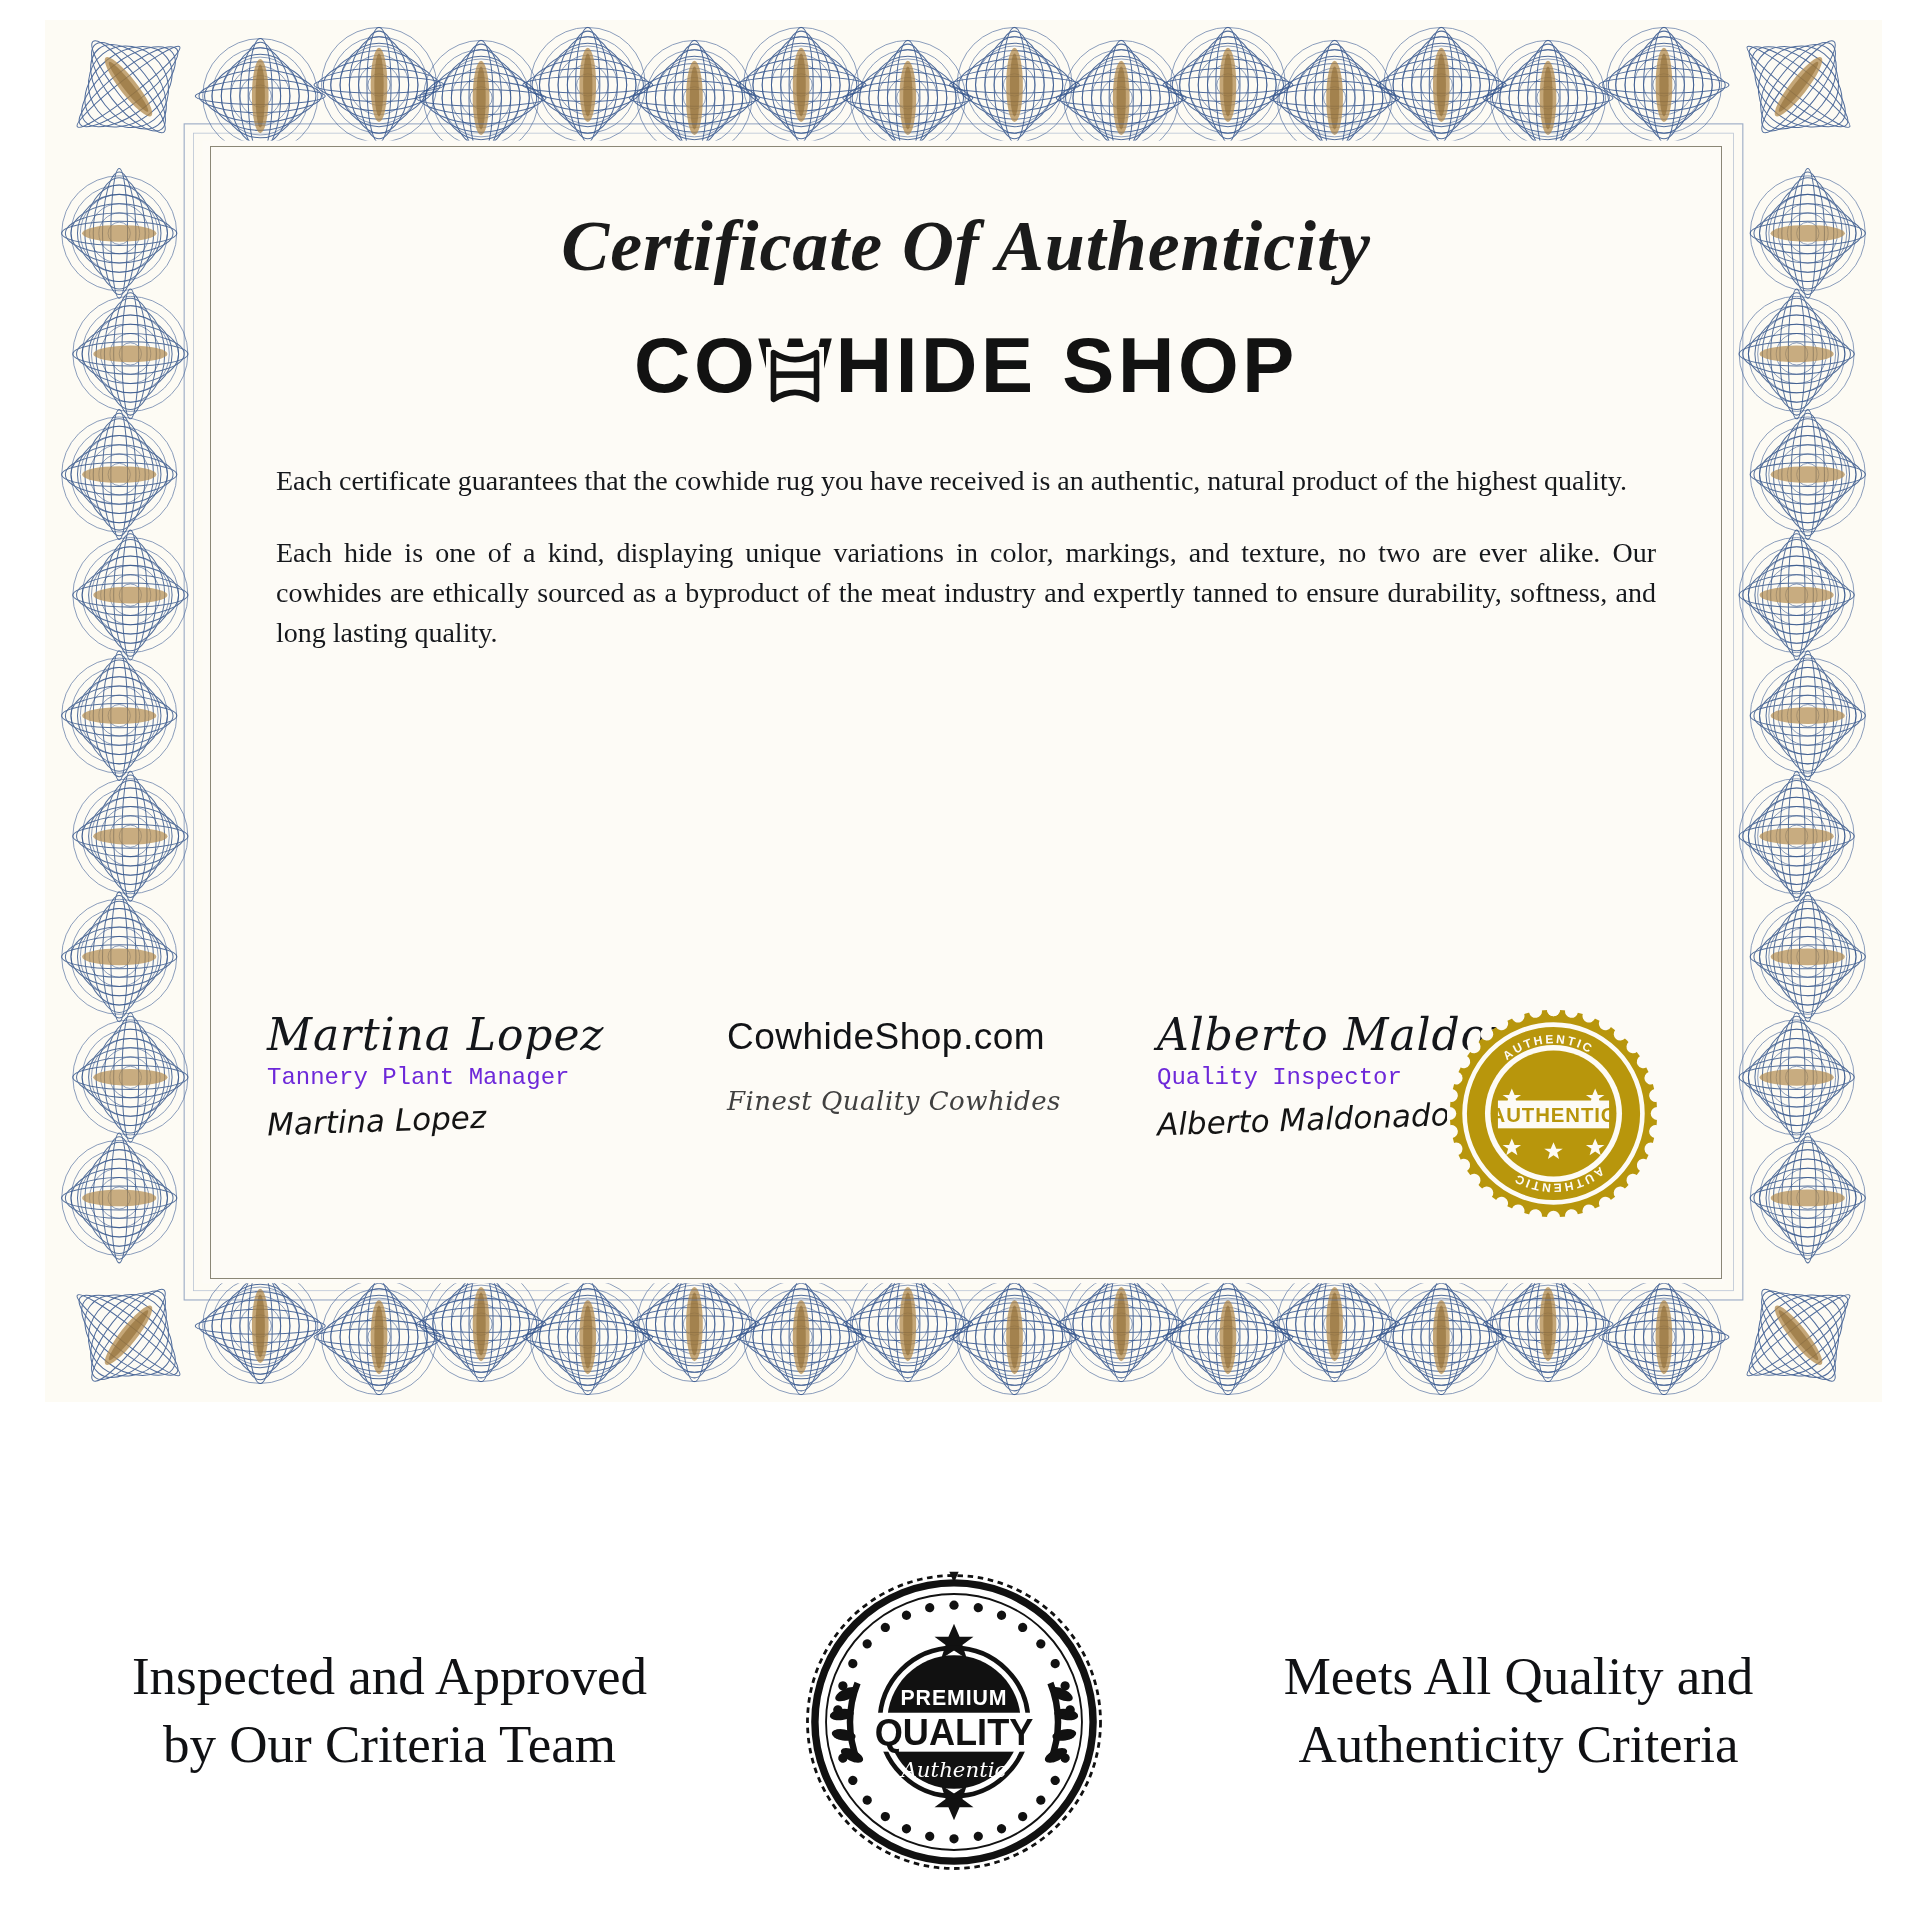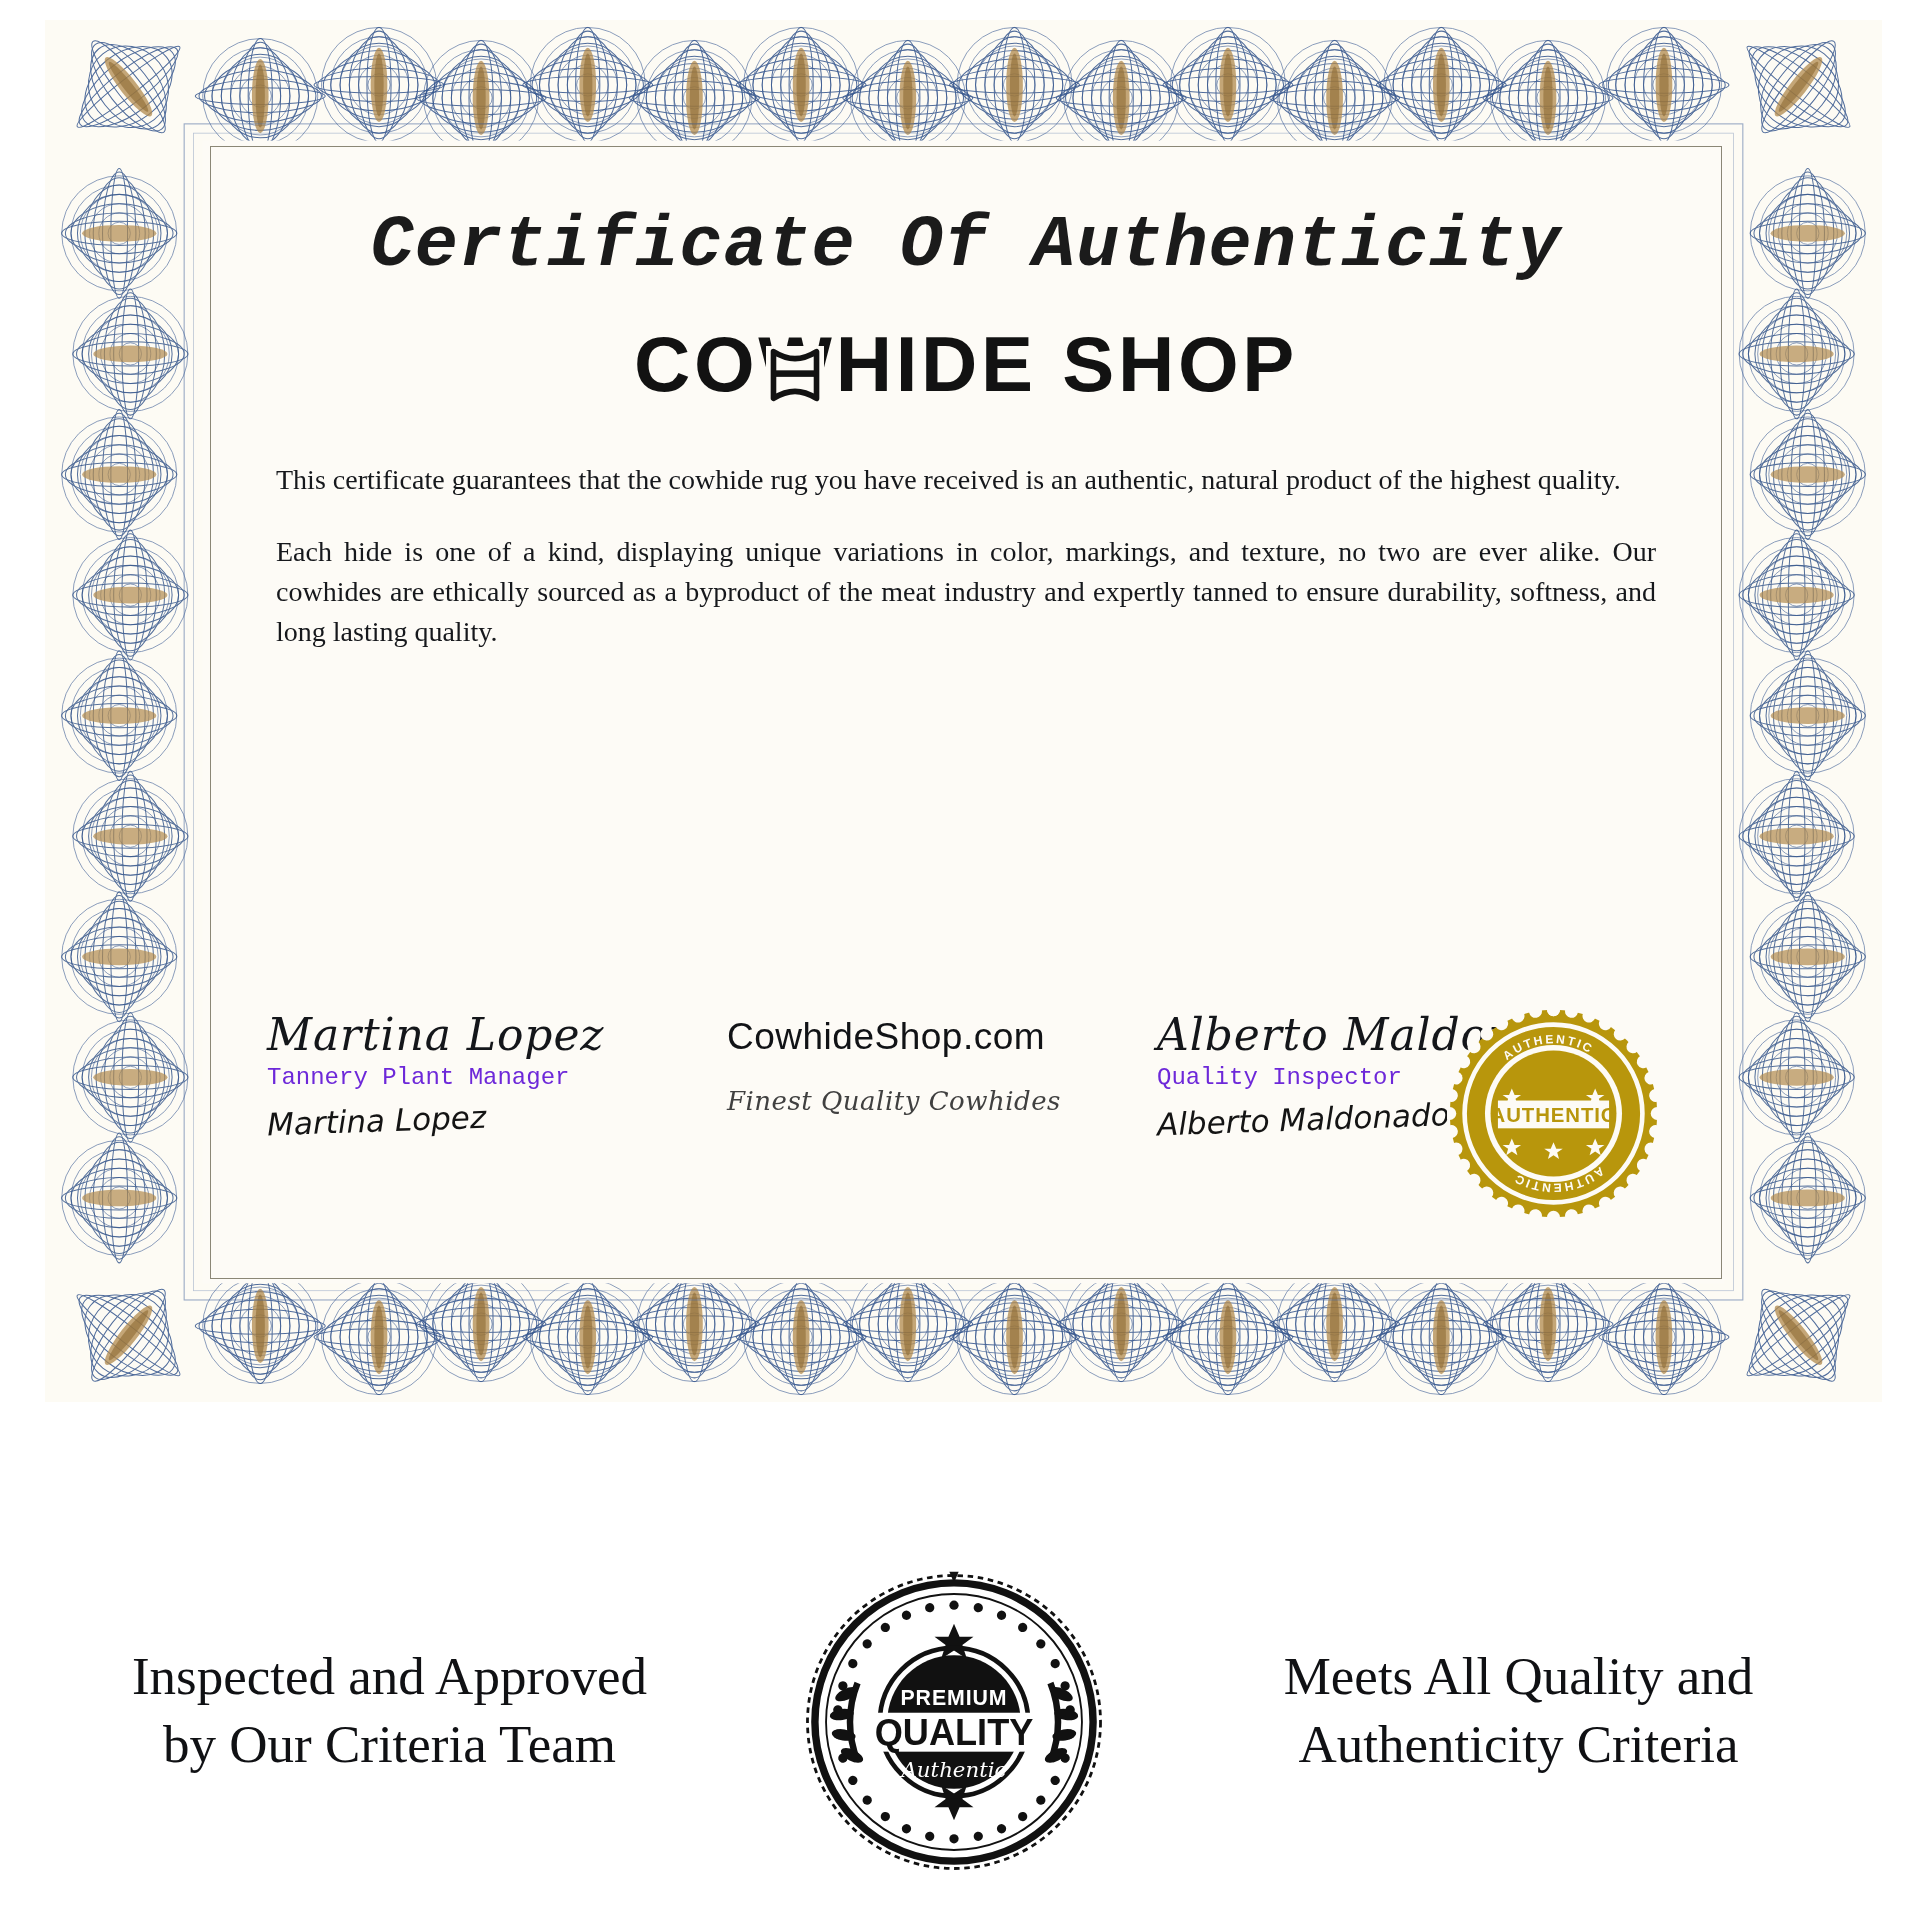--- a/index.html
+++ b/index.html
@@ -40,21 +40,21 @@
     width: 1512px;
     height: 1133px;
     background: #fdfbf6;
     border: 1.9px solid #8b8776;
     box-sizing: border-box;
   }
 
   
   .cert-title {
     text-align: center;
-    font-family: Liberation Mono, monospace;
+    font-family: Liberation Serif, serif;
     font-style: italic;
     font-weight: 700;
     font-size: 72px;
     color: #1b1b1b;
     margin-top: 58px;
     letter-spacing: 0.9px;
     white-space: nowrap;
   }
   .brand {
     text-align: center;
@@ -353,21 +353,21 @@
       <span class="brand-mark">
         <svg viewBox="0 0 62 62" xmlns="http://www.w3.org/2000/svg">
           <rect x="0" y="0" width="62" height="62" fill="#fdfbf6"></rect>
           <path d="M8 6 C24 16, 38 16, 54 6 L54 56 C38 46, 24 46, 8 56 Z" fill="none" stroke="#121212" stroke-width="6" stroke-linejoin="round"></path>
           <rect x="8" y="26" width="46" height="7" fill="#121212"></rect>
         </svg>
       </span>
     </div>
 
     <div class="body-copy">
-      <p>This certificate guarantees that the cowhide rug you have received is an authentic, natural product of the highest quality.</p>
+      <p>Each certificate guarantees that the cowhide rug you have received is an authentic, natural product of the highest quality.</p>
       <p>Each hide is one of a kind, displaying unique variations in color, markings, and texture, no two are ever alike. Our cowhides are ethically sourced as a byproduct of the meat industry and expertly tanned to ensure durability, softness, and long lasting quality.</p>
     </div>
 
     <div class="sig-row">
 
       <div class="sig-block sig-left">
         <div class="sig-name">Martina Lopez</div>
         <div class="sig-role">Tannery Plant Manager</div>
         <div class="sig-hand">Martina Lopez</div>
       </div>

